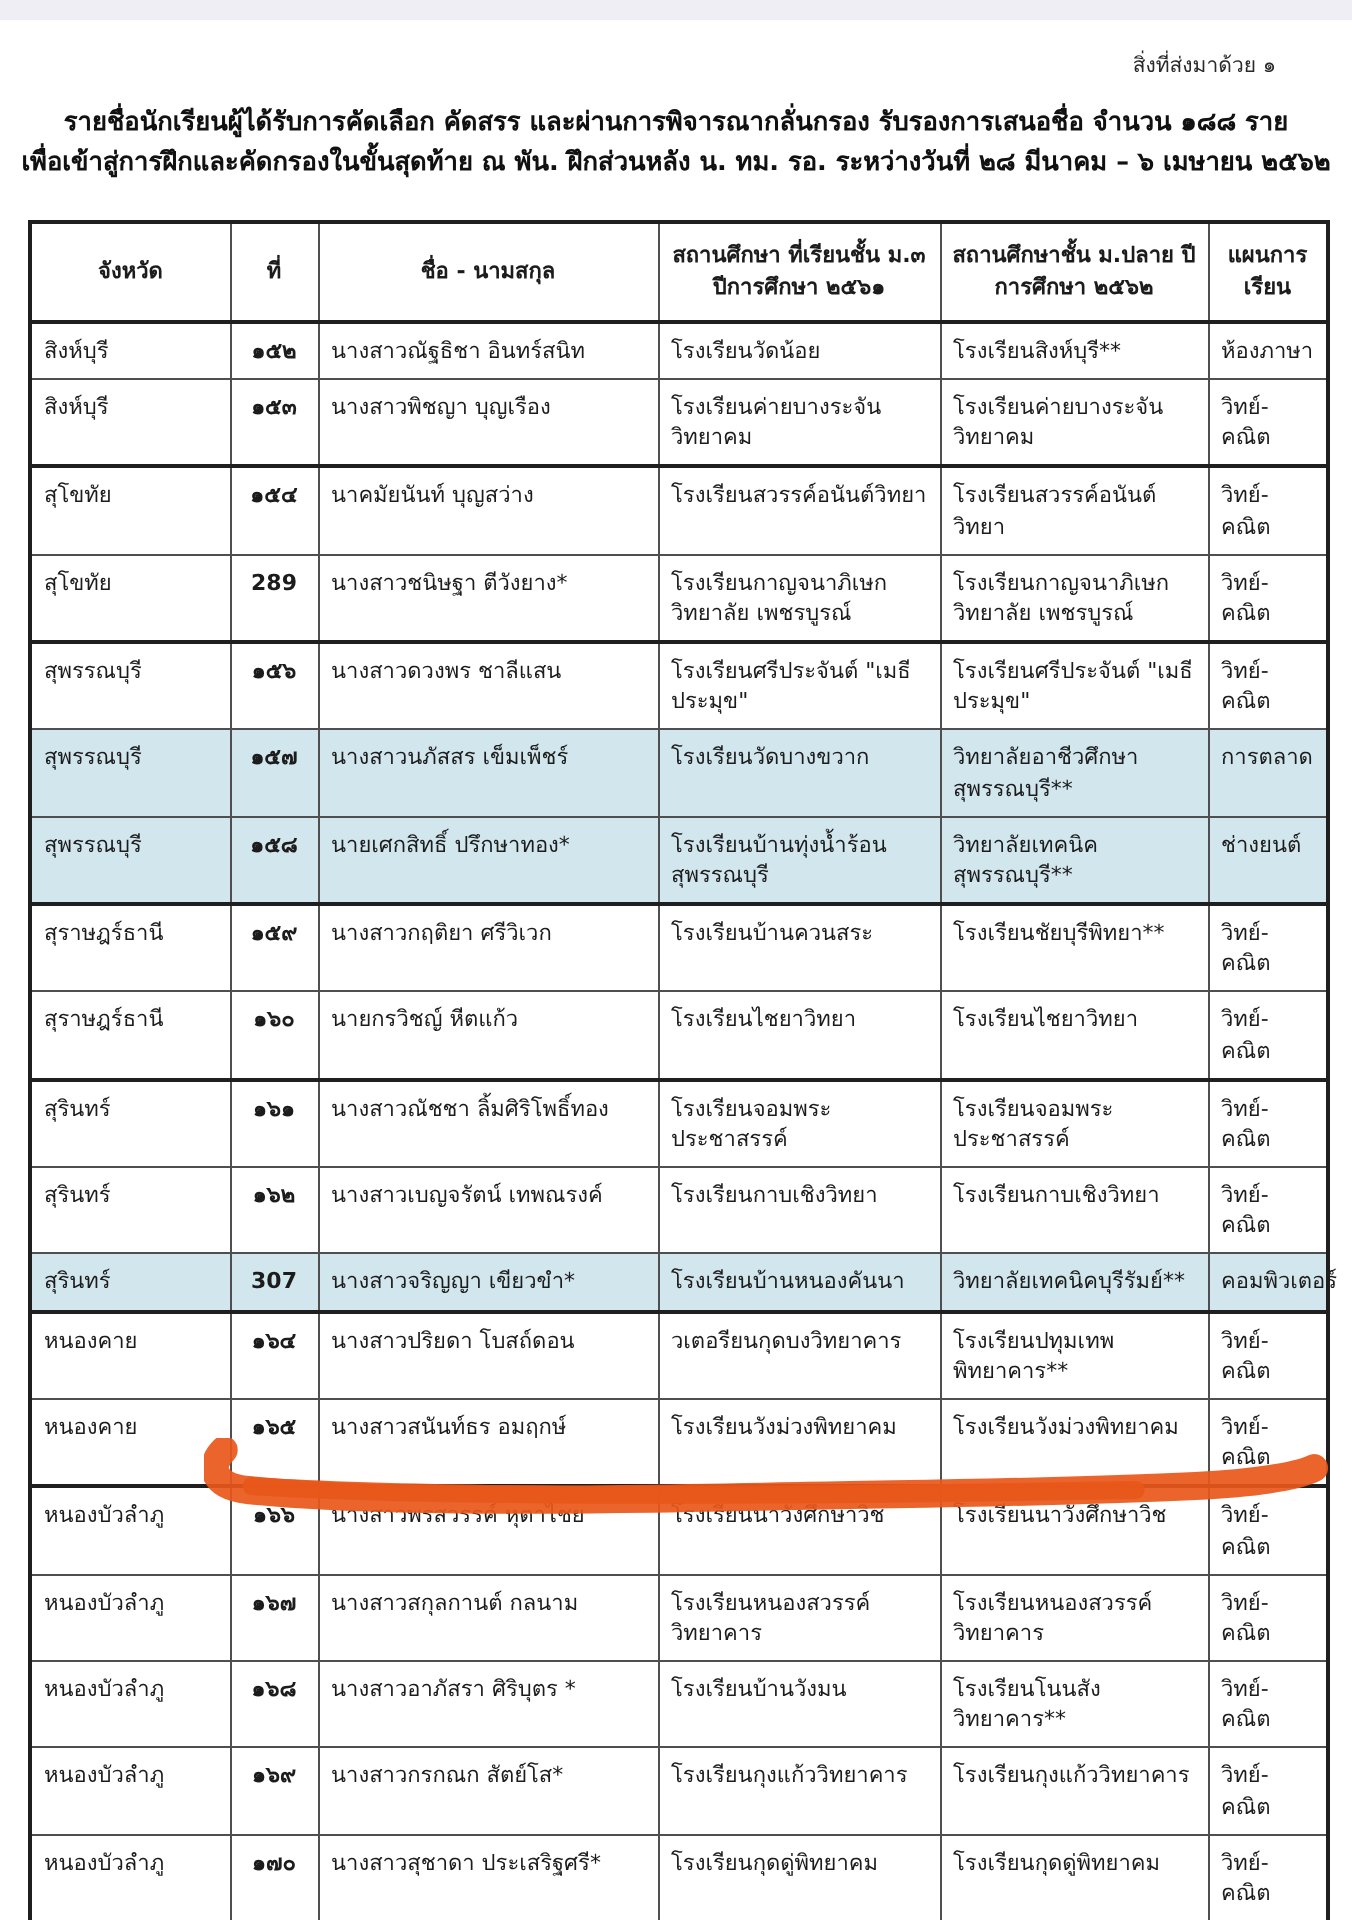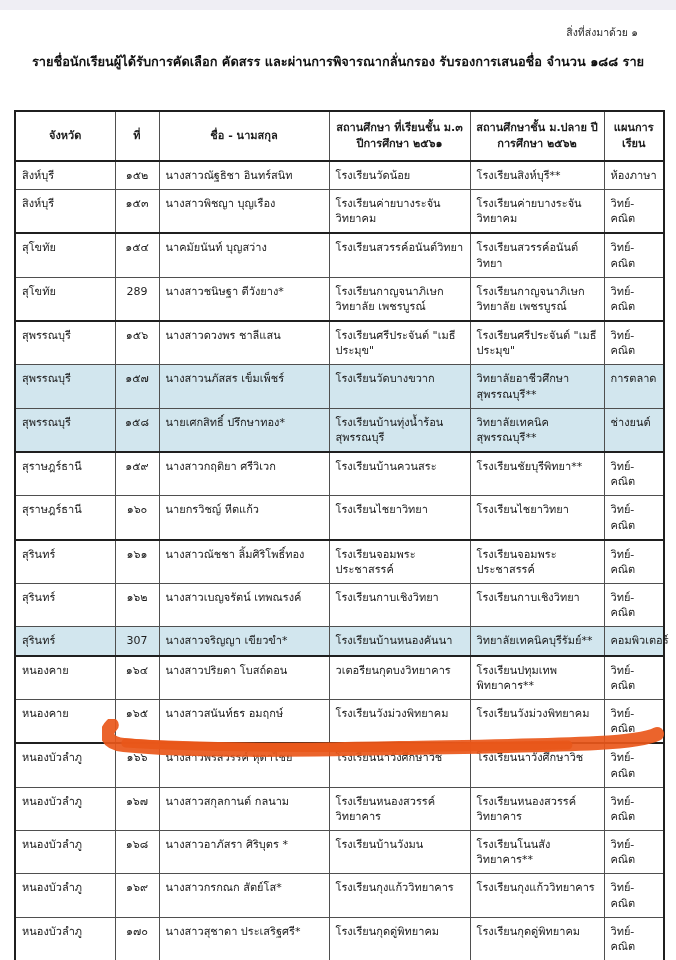--- a/index.html
+++ b/index.html
@@ -48,38 +48,39 @@
     line-height:1.45;
     background:#fff;
   }
   table.students td{
     font-size:11px;
     padding:6px 6px;
     vertical-align:top;
     line-height:1.38;
     background:#fff;
   }
-  table.students td.c-no{text-align:center;}
+  table.students td.c-no{text-align:center;font-weight:bold;}
   tr.hl td{background:#d2e6ee;}
   tr.group-start td{border-top:2px solid #1f1f1f;}
   .marker-overlay{
     position:absolute;
     pointer-events:none;
     z-index:5;
   }
 </style>
 </head>
 <body>
 
 <div class="top-strip"></div>
 
 <div class="attachment-note">สิ่งที่ส่งมาด้วย ๑</div>
 
 <div class="title-block">
   <div class="title-line">รายชื่อนักเรียนผู้ได้รับการคัดเลือก คัดสรร และผ่านการพิจารณากลั่นกรอง รับรองการเสนอชื่อ จำนวน ๑๘๘ ราย</div>
+  <div class="title-line">เพื่อเข้าสู่การฝึกและคัดกรองในขั้นสุดท้าย ณ พัน. ฝึกส่วนหลัง น. ทม. รอ. ระหว่างวันที่ ๒๘ มีนาคม – ๖ เมษายน ๒๕๖๒</div>
 </div>
 
 <table class="students">
   <colgroup>
       <col style="width: 100px;">
       <col style="width: 44px;">
       <col style="width: 170px;">
       <col style="width: 141px;">
       <col style="width: 134px;">
       <col style="width: 60px;">

